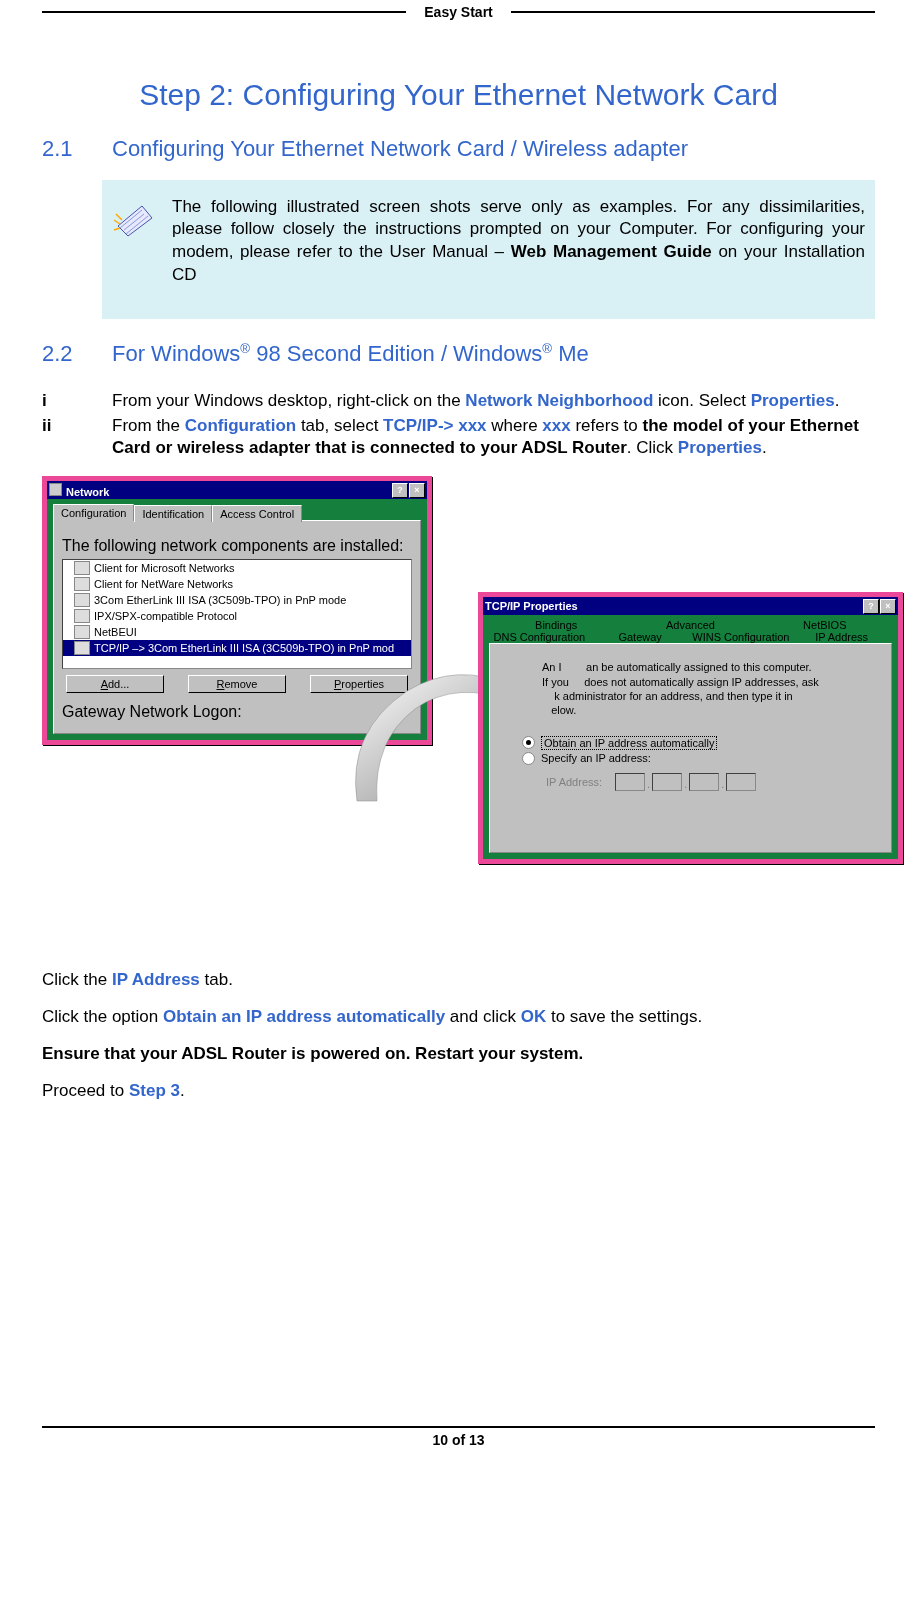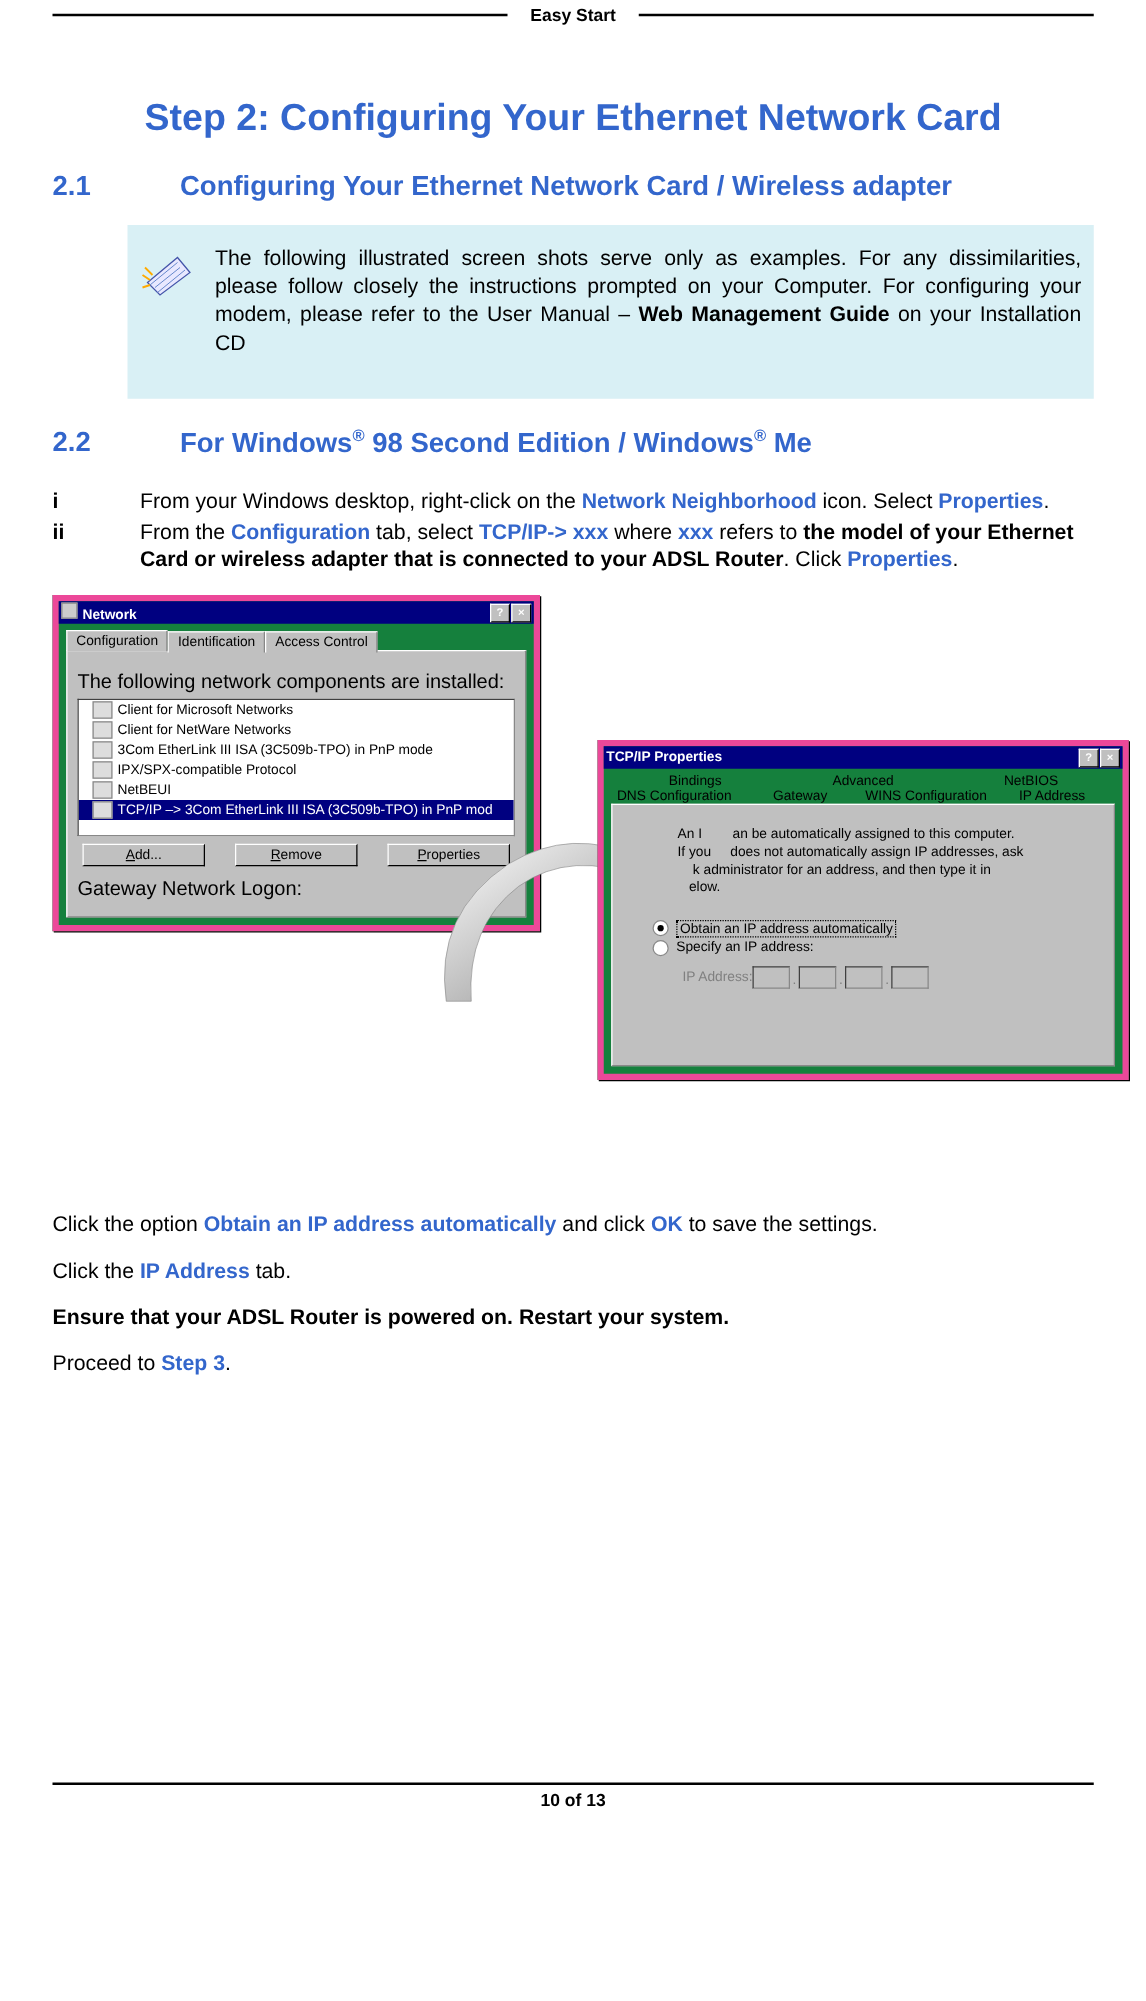--- a/index.html
+++ b/index.html
@@ -25,32 +25,31 @@
     background: #000;
   }
   .top-rule .title {
     padding: 0 18px;
     font-weight: bold;
     font-size: 14px;
   }
   h1.step-title {
     text-align: center;
     color: #3366cc;
-    font-weight: bold;
+    font-weight: normal;
     font-size: 30px;
     margin: 0 0 6px 0;
     line-height: 1.25;
   }
   h2.section {
     color: #3366cc;
-    font-weight: bold;
+    font-weight: normal;
     font-size: 22px;
     margin: 22px 0 18px 0;
     display: flex;
-    gap: 32px;
   }
   h2.section .num {
     width: 70px;
     flex-shrink: 0;
   }
   h2.section .txt {
     flex: 1;
   }
   sup { font-size: 0.6em; }
   .note-box {
@@ -175,21 +174,21 @@
   .tabstrip2 .tab { flex:1; text-align:center; }
 
   .tcpip-text { font-size:11px; line-height:1.3; margin:6px 0 18px 44px; }
   .radio-row { display:flex; align-items:center; gap:6px; margin:2px 0 2px 24px; font-size:11px;}
   .radio-dot {
     width:11px; height:11px; border-radius:50%; background:#fff; border:1px solid #888;
     display:inline-flex; align-items:center; justify-content:center; flex-shrink:0;
   }
   .radio-dot.sel::after { content:""; width:5px; height:5px; background:#000; border-radius:50%; }
   .dotted-sel { border:1px dotted #000; padding:0 2px; }
-  .ip-row { display:flex; align-items:center; gap:0; margin:8px 0 6px 48px; color:#808080; font-size:11px;}
+  .ip-row { display:flex; align-items:center; gap:13px; margin:8px 0 6px 48px; color:#808080; font-size:11px;}
   .ipbox { display:flex; gap:2px; }
   .ipbox .oct { width:28px; height:16px; background:#c0c0c0; border:1px solid #888; border-top-color:#404040; border-left-color:#404040;}
   .ipbox .dot { align-self:flex-end; padding-bottom:1px; }
 
   
   .arrow {
     position:absolute;
     left: 295px;
     top: 175px;
     width: 220px;
@@ -374,22 +373,22 @@
               <span class="oct"></span>
             </span>
           </div>
         </div>
       </div>
     </div>
 
   </div>
 
   <div class="after-figure">
+    <p><span>Click the </span><span class="blue">IP Address</span><span> tab.</span></p>
     <p><span>Click the option </span><span class="blue">Obtain an IP address automatically</span><span> and click </span><span class="blue">OK</span><span> to save the settings.</span></p>
-    <p><span>Click the </span><span class="blue">IP Address</span><span> tab.</span></p>
     <p><b>Ensure that your ADSL Router is powered on.  Restart your system.</b></p>
     <p><span>Proceed to </span><span class="blue">Step 3</span><span>.</span></p>
   </div>
 
   <div class="bottom-rule">
     <span>10 of 13</span>
   </div>
 
 </div>
 

